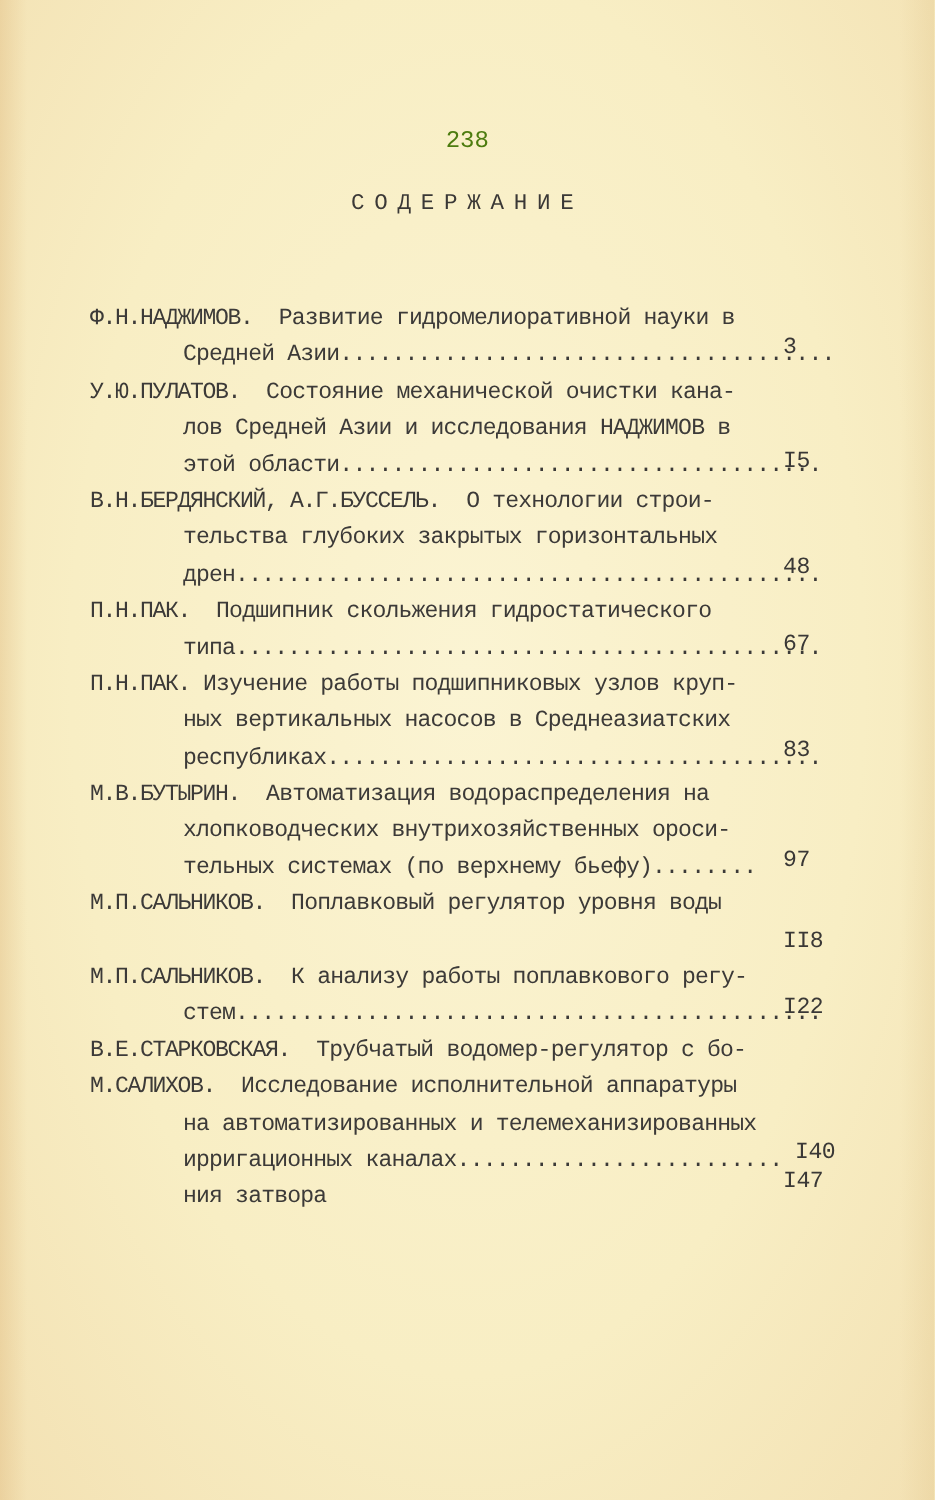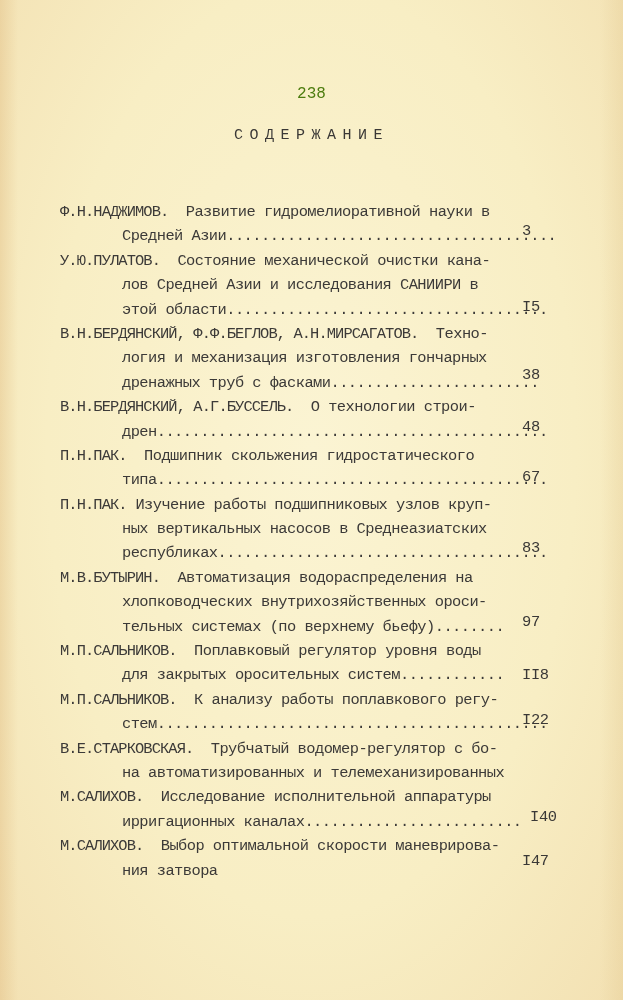--- a/index.html
+++ b/index.html
@@ -87,32 +87,28 @@
 
   <div class="toc">
 
     <div class="entry">
       <div class="line"><span class="author">Ф.Н.НАДЖИМОВ.</span>  <span>Развитие гидромелиоративной науки в</span></div>
       <div class="line indent"><span>Средней Азии......................................</span><span class="page-ref" style="top:-5px">3</span></div>
     </div>
 
     <div class="entry">
       <div class="line"><span class="author">У.Ю.ПУЛАТОВ.</span>  <span>Состояние механической очистки кана-</span></div>
-      <div class="line indent"><span>лов Средней Азии и исследования САНИИРИ в</span></div>
+      <div class="line indent"><span>лов Средней Азии и исследования НАДЖИМОВ в</span></div>
       <div class="line indent"><span>этой области.....................................</span><span class="page-ref" style="top:-3px">I5</span></div>
     </div>
 
-    <div class="entry">
-      <div class="line"><span class="author">В.Н.БЕРДЯНСКИЙ, Ф.Ф.БЕГЛОВ, А.Н.МИРСАГАТОВ.</span>  <span>Техно-</span></div>
-      <div class="line indent"><span>логия и механизация изготовления гончарных</span></div>
-      <div class="line indent"><span>дренажных труб с фасками........................</span><span class="page-ref" style="top:-8px">38</span></div>
-    </div>
 
     <div class="entry">
       <div class="line"><span class="author">В.Н.БЕРДЯНСКИЙ, А.Г.БУССЕЛЬ.</span>  <span>О технологии строи-</span></div>
+      <div class="line indent"><span>тельства глубоких закрытых горизонтальных</span></div>
       <div class="line indent"><span>дрен.............................................</span><span class="page-ref" style="top:-5px">48</span></div>
     </div>
 
     <div class="entry">
       <div class="line"><span class="author">П.Н.ПАК.</span>  <span>Подшипник скольжения гидростатического</span></div>
       <div class="line indent"><span>типа.............................................</span><span class="page-ref" style="top:-3px">67</span></div>
     </div>
 
     <div class="entry">
       <div class="line"><span class="author">П.Н.ПАК.</span> <span>Изучение работы подшипниковых узлов круп-</span></div>
@@ -121,36 +117,35 @@
     </div>
 
     <div class="entry">
       <div class="line"><span class="author">М.В.БУТЫРИН.</span>  <span>Автоматизация водораспределения на</span></div>
       <div class="line indent"><span>хлопководческих внутрихозяйственных ороси-</span></div>
       <div class="line indent"><span>тельных системах (по верхнему бьефу)........</span><span class="page-ref" style="top:-5px">97</span></div>
     </div>
 
     <div class="entry">
       <div class="line"><span class="author">М.П.САЛЬНИКОВ.</span>  <span>Поплавковый регулятор уровня воды</span></div>
-      <div class="line indent"><span>для закрытых оросительных систем............</span><span class="page-ref" style="top:0px">II8</span></div>
+      <div class="line indent"><span class="page-ref" style="top:0px">II8</span></div>
     </div>
 
     <div class="entry">
       <div class="line"><span class="author">М.П.САЛЬНИКОВ.</span>  <span>К анализу работы поплавкового регу-</span></div>
       <div class="line indent"><span>стем.............................................</span><span class="page-ref" style="top:-4px">I22</span></div>
     </div>
 
     <div class="entry">
       <div class="line"><span class="author">В.Е.СТАРКОВСКАЯ.</span>  <span>Трубчатый водомер-регулятор с бо-</span></div>
     </div>
 
     <div class="entry">
+      <div class="line"><span class="author">М.САЛИХОВ.</span>  <span>Исследование исполнительной аппаратуры</span></div>
       <div class="line indent"><span>на автоматизированных и телемеханизированных</span></div>
-      <div class="line"><span class="author">М.САЛИХОВ.</span>  <span>Исследование исполнительной аппаратуры</span></div>
       <div class="line indent"><span>ирригационных каналах.........................</span><span class="page-ref" style="top:-5px; left:470px">I40</span></div>
     </div>
 
     <div class="entry">
-      <div class="line"><span class="author">М.САЛИХОВ.</span>  <span>Выбор оптимальной скорости маневрирова-</span></div>
       <div class="line indent"><span>ния затвора</span><span class="page-ref" style="top:-10px">I47</span></div>
     </div>
   </div>
 </div>
 
 </body></html>

